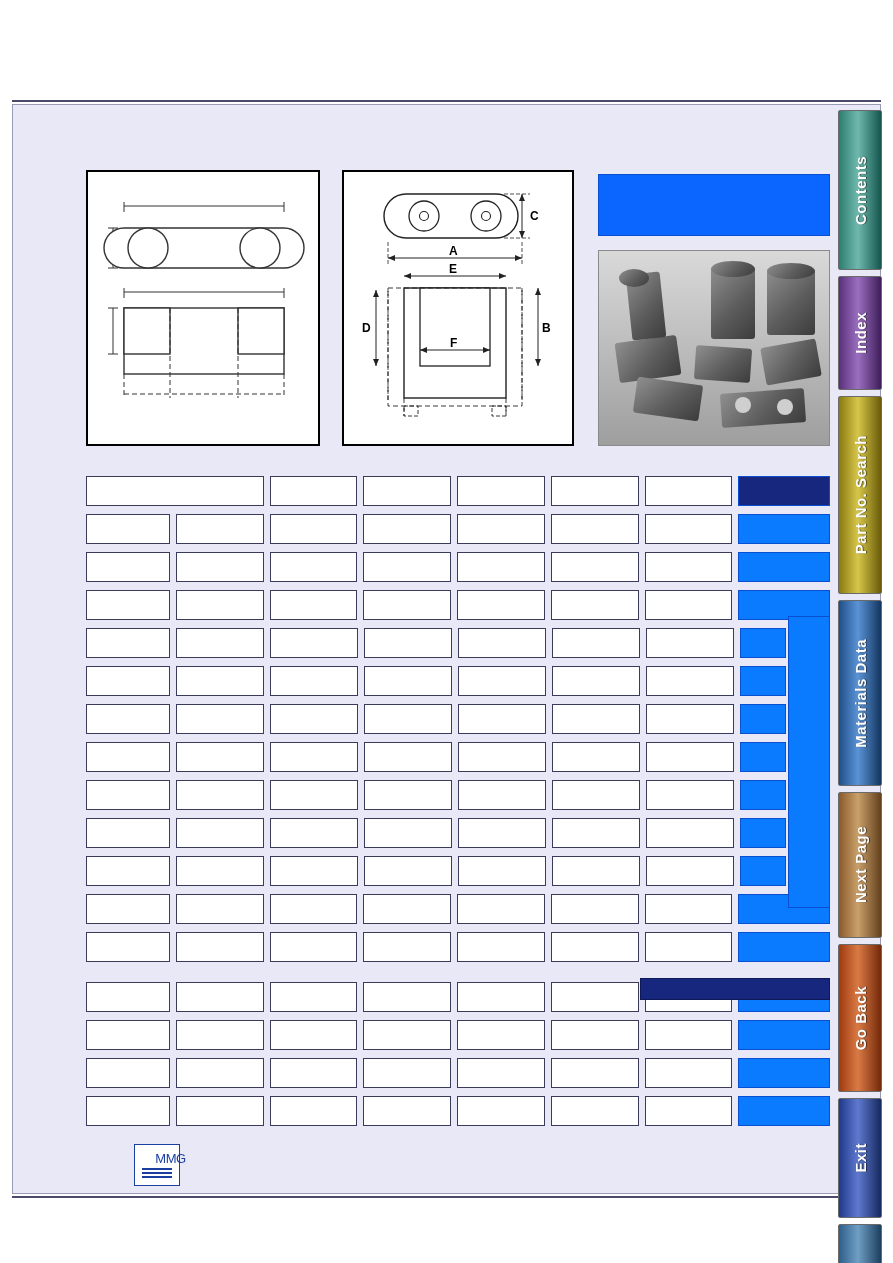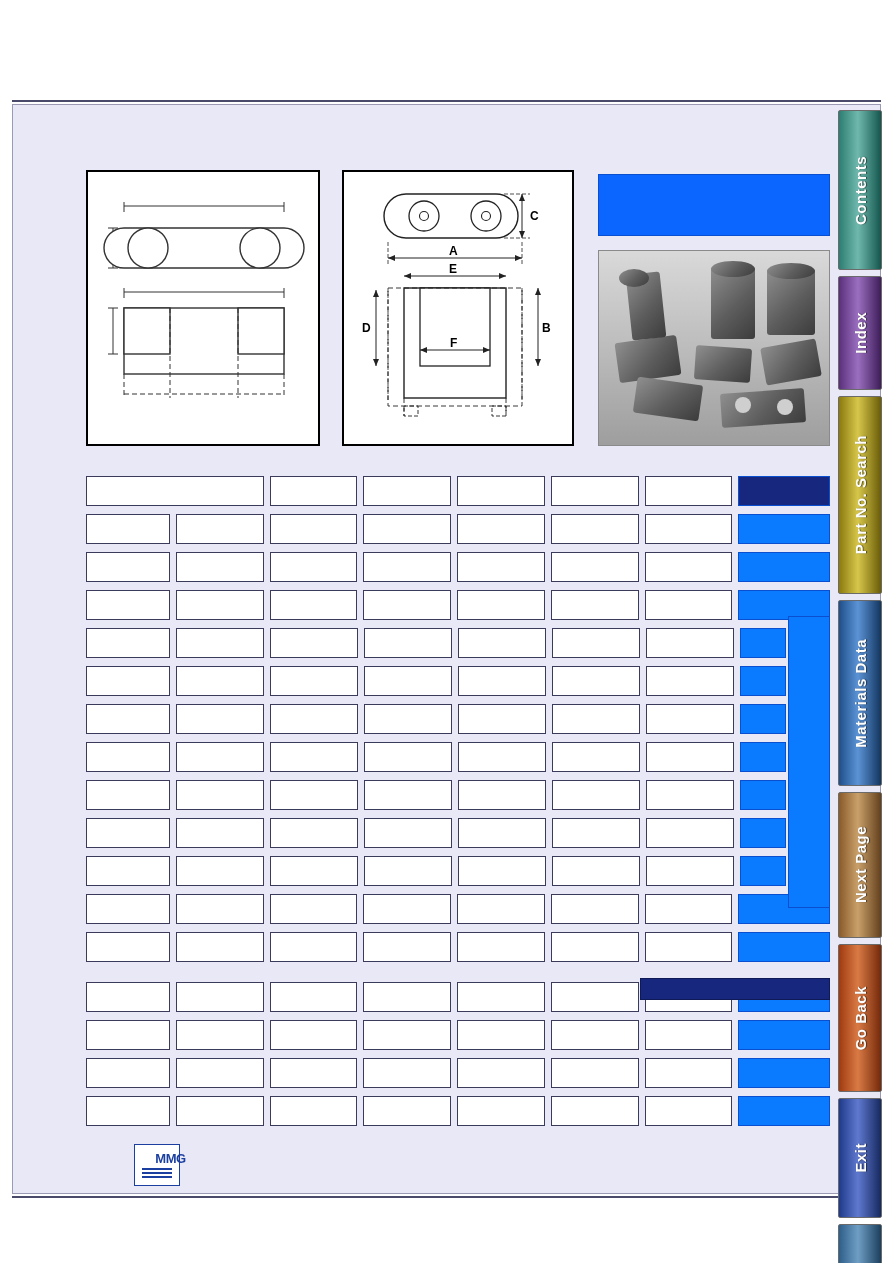--- a/index.html
+++ b/index.html
@@ -197,21 +197,21 @@
     background: #ffffff;
     border: 1px solid #1b3fa0;
     box-sizing: border-box;
     display: flex;
     flex-direction: column;
     align-items: center;
     justify-content: center;
   }
   .logo .mark {
     font-size: 13px;
-    font-weight: bold;
+    font-weight: normal;
     color: #1b3fa0;
     letter-spacing: -0.5px;
     padding-left: 27px;
   }
   .logo .bars { width: 30px; margin-top: 2px; }
   .logo .bars div { height: 2px; background: #1b3fa0; margin-bottom: 2px; }
 
   
   svg { display: block; }
 </style>

